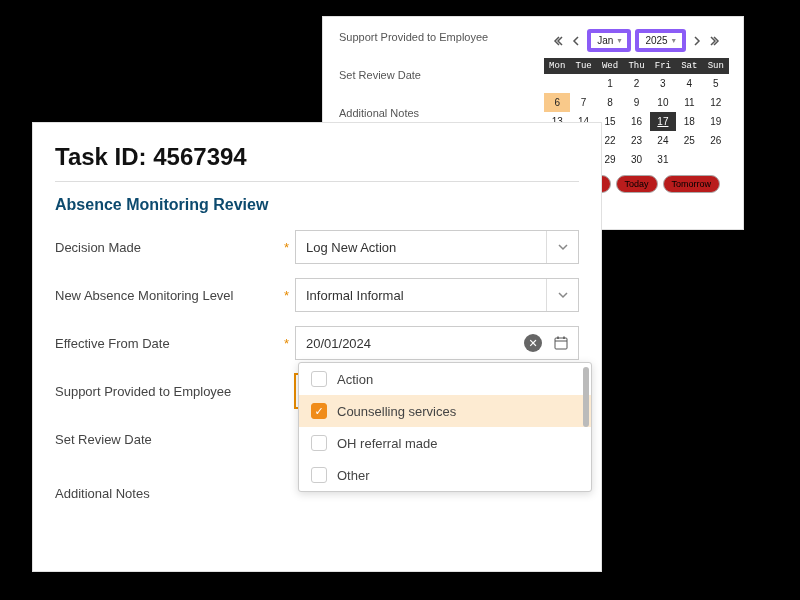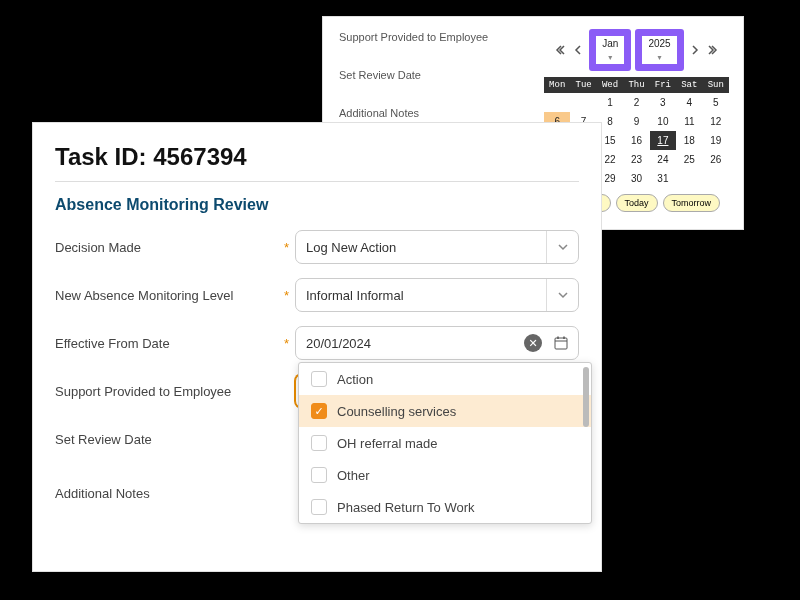--- a/index.html
+++ b/index.html
@@ -22,50 +22,50 @@
   .calendar {
     position: absolute;
     right: 14px; top: 12px;
     width: 185px;
     background: #fff;
     font-size: 10px;
     color: #222;
   }
   .cal-head { display:flex; align-items:center; justify-content:center; gap:4px; margin-bottom:6px; }
   .cal-nav { width:14px; height:14px; display:flex; align-items:center; justify-content:center; cursor:pointer; color:#555; }
-  .cal-sel { display:flex; align-items:center; border:7px solid #8b5cf6; border-radius:3px; padding:2px 6px; gap:4px; font-size:10px;flex-direction:column; }
+  .cal-sel { display:flex; align-items:center; border:4px solid #8b5cf6; border-radius:3px; padding:2px 6px; gap:4px; font-size:10px; }
   .cal-sel .chev { font-size:8px; color:#888; }
   .cal-grid { width:100%; border-collapse:collapse; }
   .cal-grid th { background:#333; color:#fff; font-weight:normal; padding:3px 0; font-size:9px; width:14.28%;font-family:Liberation Mono, monospace; }
   .cal-grid td { text-align:center; padding:4px 0; font-size:10px; }
   .cal-grid td.hl { background:#f9c98a; }
   .cal-grid td.sel { background:#333; color:#fff;text-decoration:underline; }
   .cal-quick { display:flex; gap:5px; margin-top:6px; justify-content:center; }
-  .cal-quick button { border:1px solid #aaa; border-radius:12px; background:#fef9c3; font-size:9px; padding:3px 8px; cursor:pointer; }
+  .cal-quick button { border:1px solid #aaa; border-radius:12px; background:#b91c1c; font-size:9px; padding:3px 8px; cursor:pointer; }
 
   
   .front-panel {
     position: absolute;
     left: 32px; top: 122px;
     width: 570px; height: 450px;
     background: #fff;
     border: 1px solid #e0e0e0;
     padding: 20px 22px;
   }
   .task-id { font-size: 24px; font-weight: bold; color:#111; margin-bottom: 10px; }
   .divider { border-top:1px solid #ddd; margin-bottom: 14px; }
   .section-title { font-size:16px; font-weight:bold; color:#0c4a6e; margin-bottom:16px; }
 
   .form-row { display:flex; align-items:center; margin-bottom:14px; min-height:34px; }
   .form-label { width: 240px; font-size:13px; color:#444; position:relative; }
   .req { color:#e68a00; position:absolute; right:6px; top:0; }
   .form-field { flex:1; }
 
   .select-box, .text-box {
-    width:100%; height:34px; border:1px solid #ccc; border-radius:7px;
+    width:100%; height:34px; border:1px solid #ccc; border-radius:0;
     display:flex; align-items:center; padding:0 10px; font-size:13px; color:#333;
     background:#fff; position:relative;
   }
   .select-box .select-caret {
     width:32px; height:100%; border-left:1px solid #ddd;
     display:flex; align-items:center; justify-content:center;
     position:absolute; right:0; top:0; color:#888;
   }
   .select-box.active { border-color:#e68a00; box-shadow:0 0 0 1px #e68a00; }
 
@@ -297,18 +297,14 @@
         <span>Counselling services</span>
       </div>
       <div class="dd-item">
         <span class="chk"></span>
         <span>OH referral made</span>
       </div>
       <div class="dd-item">
         <span class="chk"></span>
         <span>Other</span>
       </div>
-      <div class="dd-item">
-        <span class="chk"></span>
-        <span>Phased Return To Work</span>
-      </div>
     </div>
 </div>
 
 </body></html>

